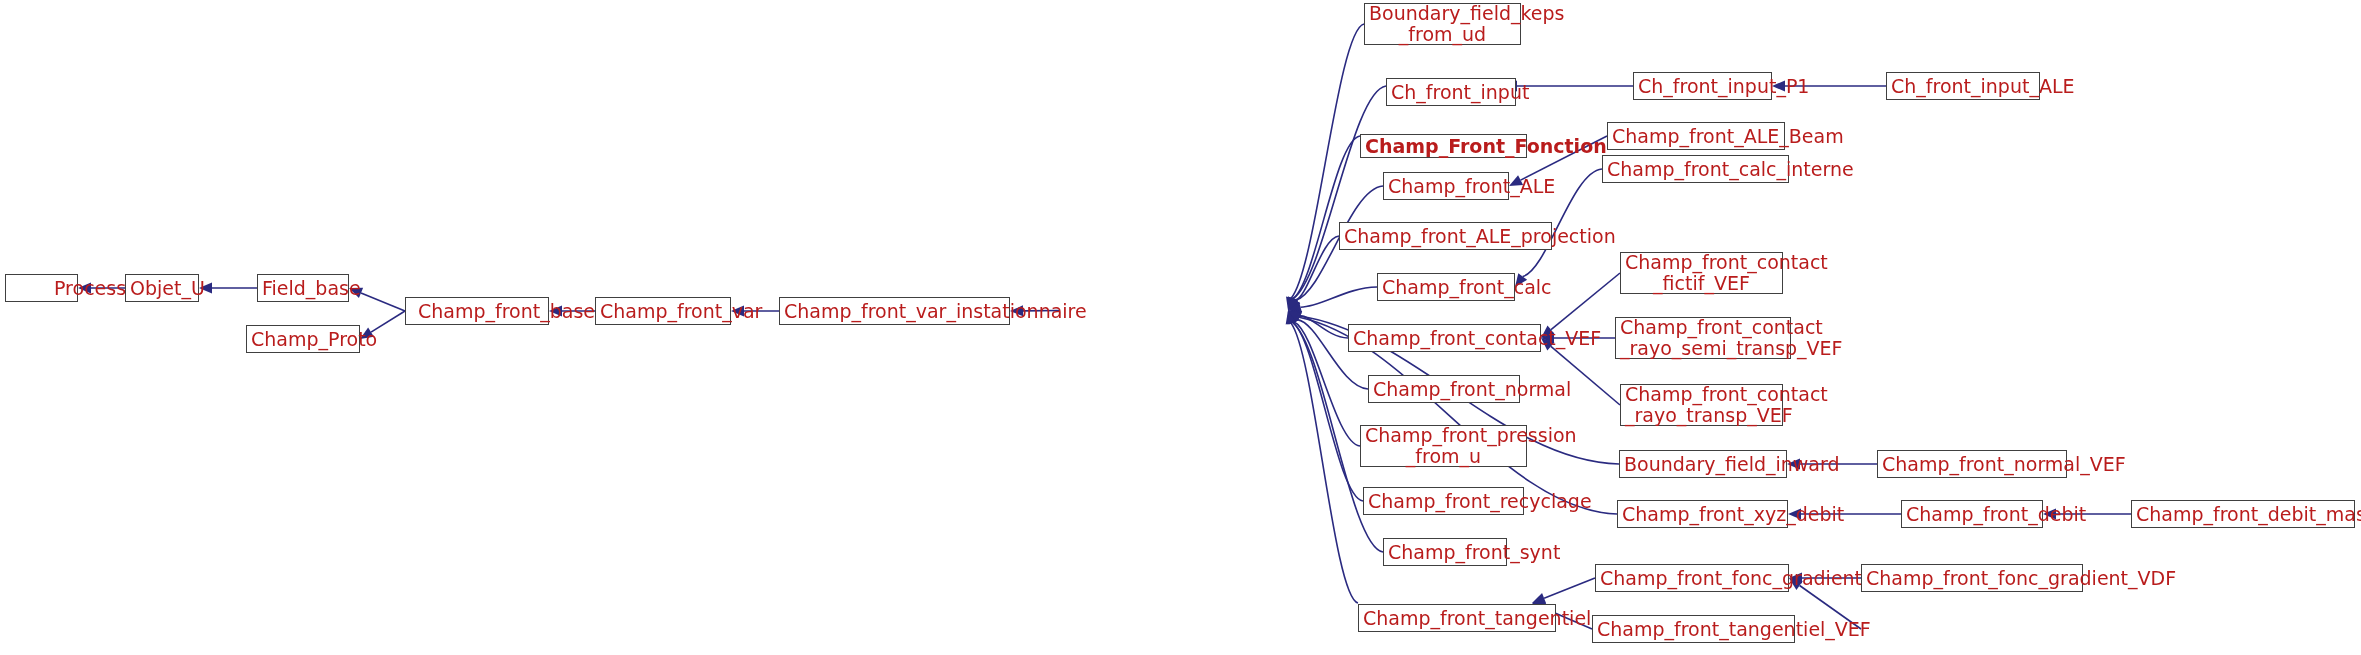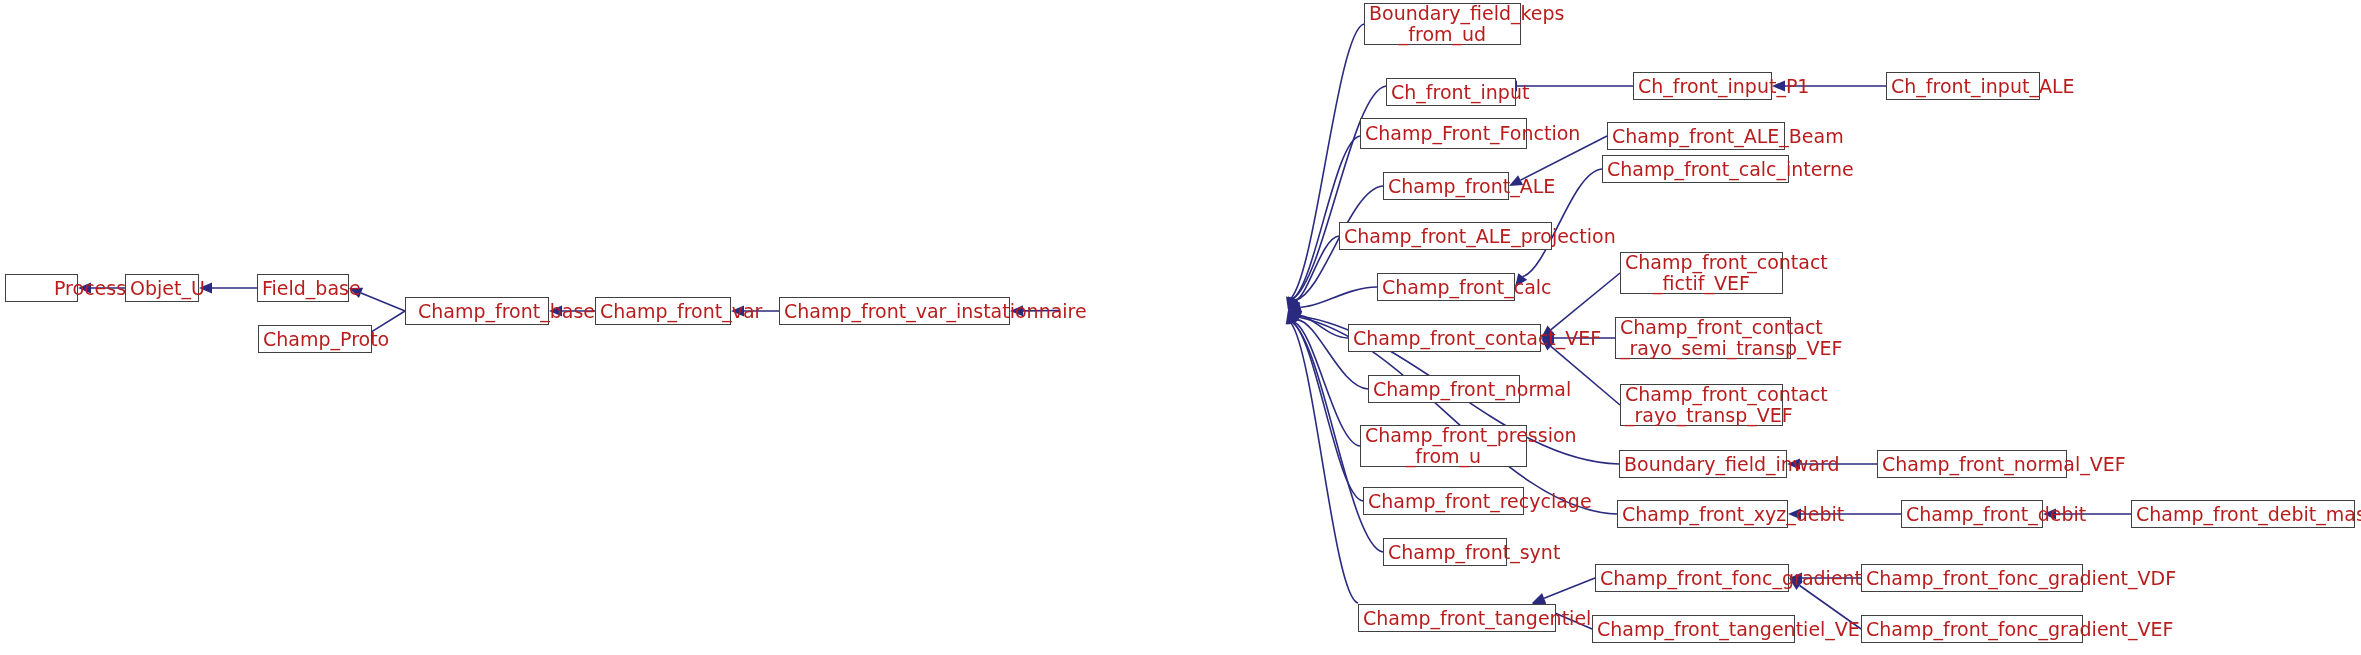--- a/index.html
+++ b/index.html
@@ -194,28 +194,28 @@
         <polygon points="1789,578 1802,572.5 1802,583.5" fill="#2a2a80"></polygon>
       </g>
       <g>
         <path d="M 1861 629 L 1799.6083182543216 585.5142254301444" fill="none" stroke="#2a2a80" stroke-width="1.6"></path>
         <polygon points="1789,578 1802.7874136286134,581.0260907840853 1796.4292228800298,590.0023600762034" fill="#2a2a80"></polygon>
       </g>
     </svg>
 <div class="node" style="left: 5px; top: 274px; width: 73px; height: 28px; padding-left: 44px;"><span class="node-label">Process</span></div>
     <div class="node" style="left: 125px; top: 274px; width: 74px; height: 28px;"><span class="node-label">Objet_U</span></div>
     <div class="node" style="left: 257px; top: 274px; width: 92px; height: 28px;"><span class="node-label">Field_base</span></div>
-    <div class="node" style="left: 246px; top: 325px; width: 114px; height: 28px; margin-left: 12px;"><span class="node-label">Champ_Proto</span></div>
+    <div class="node" style="left: 246px; top: 325px; width: 114px; height: 28px;"><span class="node-label">Champ_Proto</span></div>
     <div class="node" style="left: 405px; top: 297px; width: 144px; height: 28px; padding-left: 8px;"><span class="node-label">Champ_front_base</span></div>
     <div class="node" style="left: 595px; top: 297px; width: 136px; height: 28px;"><span class="node-label">Champ_front_var</span></div>
     <div class="node" style="left: 779px; top: 297px; width: 231px; height: 28px;"><span class="node-label">Champ_front_var_instationnaire</span></div>
     <div class="node" style="left: 1364px; top: 3px; width: 157px; height: 42px;"><span class="node-label">Boundary_field_keps
 _from_ud</span></div>
     <div class="node" style="left: 1386px; top: 72px; width: 130px; height: 28px; margin-top: 6px;"><span class="node-label">Ch_front_input</span></div>
-    <div class="node" style="left: 1360px; top: 118px; width: 167px; height: 31px;"><span class="node-label">Champ_Front_Fonction</span></div>
+    <div class="node" style="left: 1360px; top: 134px; width: 167px; height: 24px; font-weight: bold;"><span class="node-label">Champ_Front_Fonction</span></div>
     <div class="node" style="left: 1383px; top: 172px; width: 126px; height: 28px;"><span class="node-label">Champ_front_ALE</span></div>
     <div class="node" style="left: 1339px; top: 222px; width: 213px; height: 28px;"><span class="node-label">Champ_front_ALE_projection</span></div>
     <div class="node" style="left: 1377px; top: 273px; width: 138px; height: 28px;"><span class="node-label">Champ_front_calc</span></div>
     <div class="node" style="left: 1348px; top: 324px; width: 193px; height: 28px;"><span class="node-label">Champ_front_contact_VEF</span></div>
     <div class="node" style="left: 1368px; top: 375px; width: 152px; height: 28px;"><span class="node-label">Champ_front_normal</span></div>
     <div class="node" style="left: 1360px; top: 425px; width: 167px; height: 42px;"><span class="node-label">Champ_front_pression
 _from_u</span></div>
     <div class="node" style="left: 1363px; top: 487px; width: 161px; height: 28px;"><span class="node-label">Champ_front_recyclage</span></div>
     <div class="node" style="left: 1383px; top: 538px; width: 124px; height: 28px;"><span class="node-label">Champ_front_synt</span></div>
     <div class="node" style="left: 1358px; top: 604px; width: 198px; height: 28px;"><span class="node-label">Champ_front_tangentiel</span></div>
@@ -229,15 +229,14 @@
     <div class="node" style="left: 1620px; top: 384px; width: 163px; height: 42px;"><span class="node-label">Champ_front_contact
 _rayo_transp_VEF</span></div>
     <div class="node" style="left: 1619px; top: 450px; width: 168px; height: 28px;"><span class="node-label">Boundary_field_inward</span></div>
     <div class="node" style="left: 1617px; top: 500px; width: 171px; height: 28px;"><span class="node-label">Champ_front_xyz_debit</span></div>
     <div class="node" style="left: 1595px; top: 564px; width: 194px; height: 28px;"><span class="node-label">Champ_front_fonc_gradient</span></div>
     <div class="node" style="left: 1592px; top: 615px; width: 203px; height: 28px;"><span class="node-label">Champ_front_tangentiel_VEF</span></div>
     <div class="node" style="left: 1886px; top: 72px; width: 154px; height: 28px;"><span class="node-label">Ch_front_input_ALE</span></div>
     <div class="node" style="left: 1877px; top: 450px; width: 190px; height: 28px;"><span class="node-label">Champ_front_normal_VEF</span></div>
     <div class="node" style="left: 1901px; top: 500px; width: 142px; height: 28px;"><span class="node-label">Champ_front_debit</span></div>
     <div class="node" style="left: 1861px; top: 564px; width: 222px; height: 28px;"><span class="node-label">Champ_front_fonc_gradient_VDF</span></div>
-    <div class="node" style="left: 1861px; top: 615px; width: 222px; height: 28px;"><span class="node-label">Champ_front_fonc_gradient_VEF</span></div>
     <div class="node" style="left: 2131px; top: 500px; width: 224px; height: 28px;"><span class="node-label">Champ_front_debit_massique</span></div>
   </div>
 
 </body></html>

